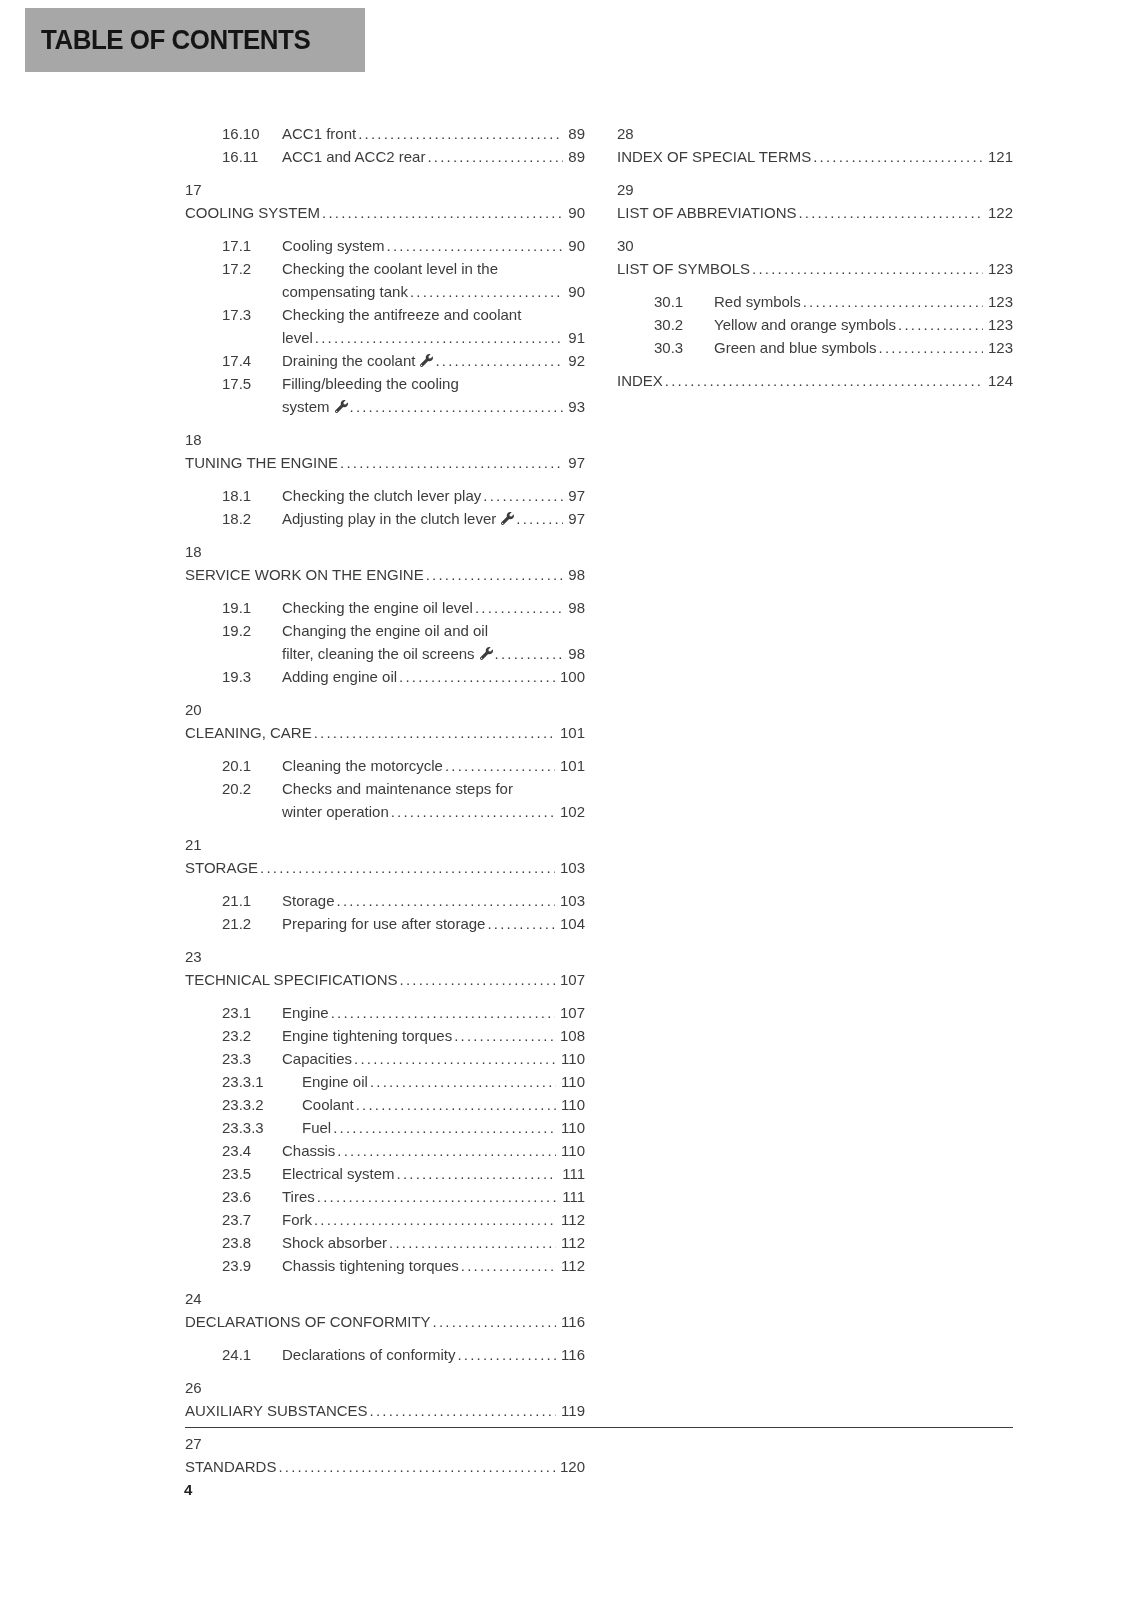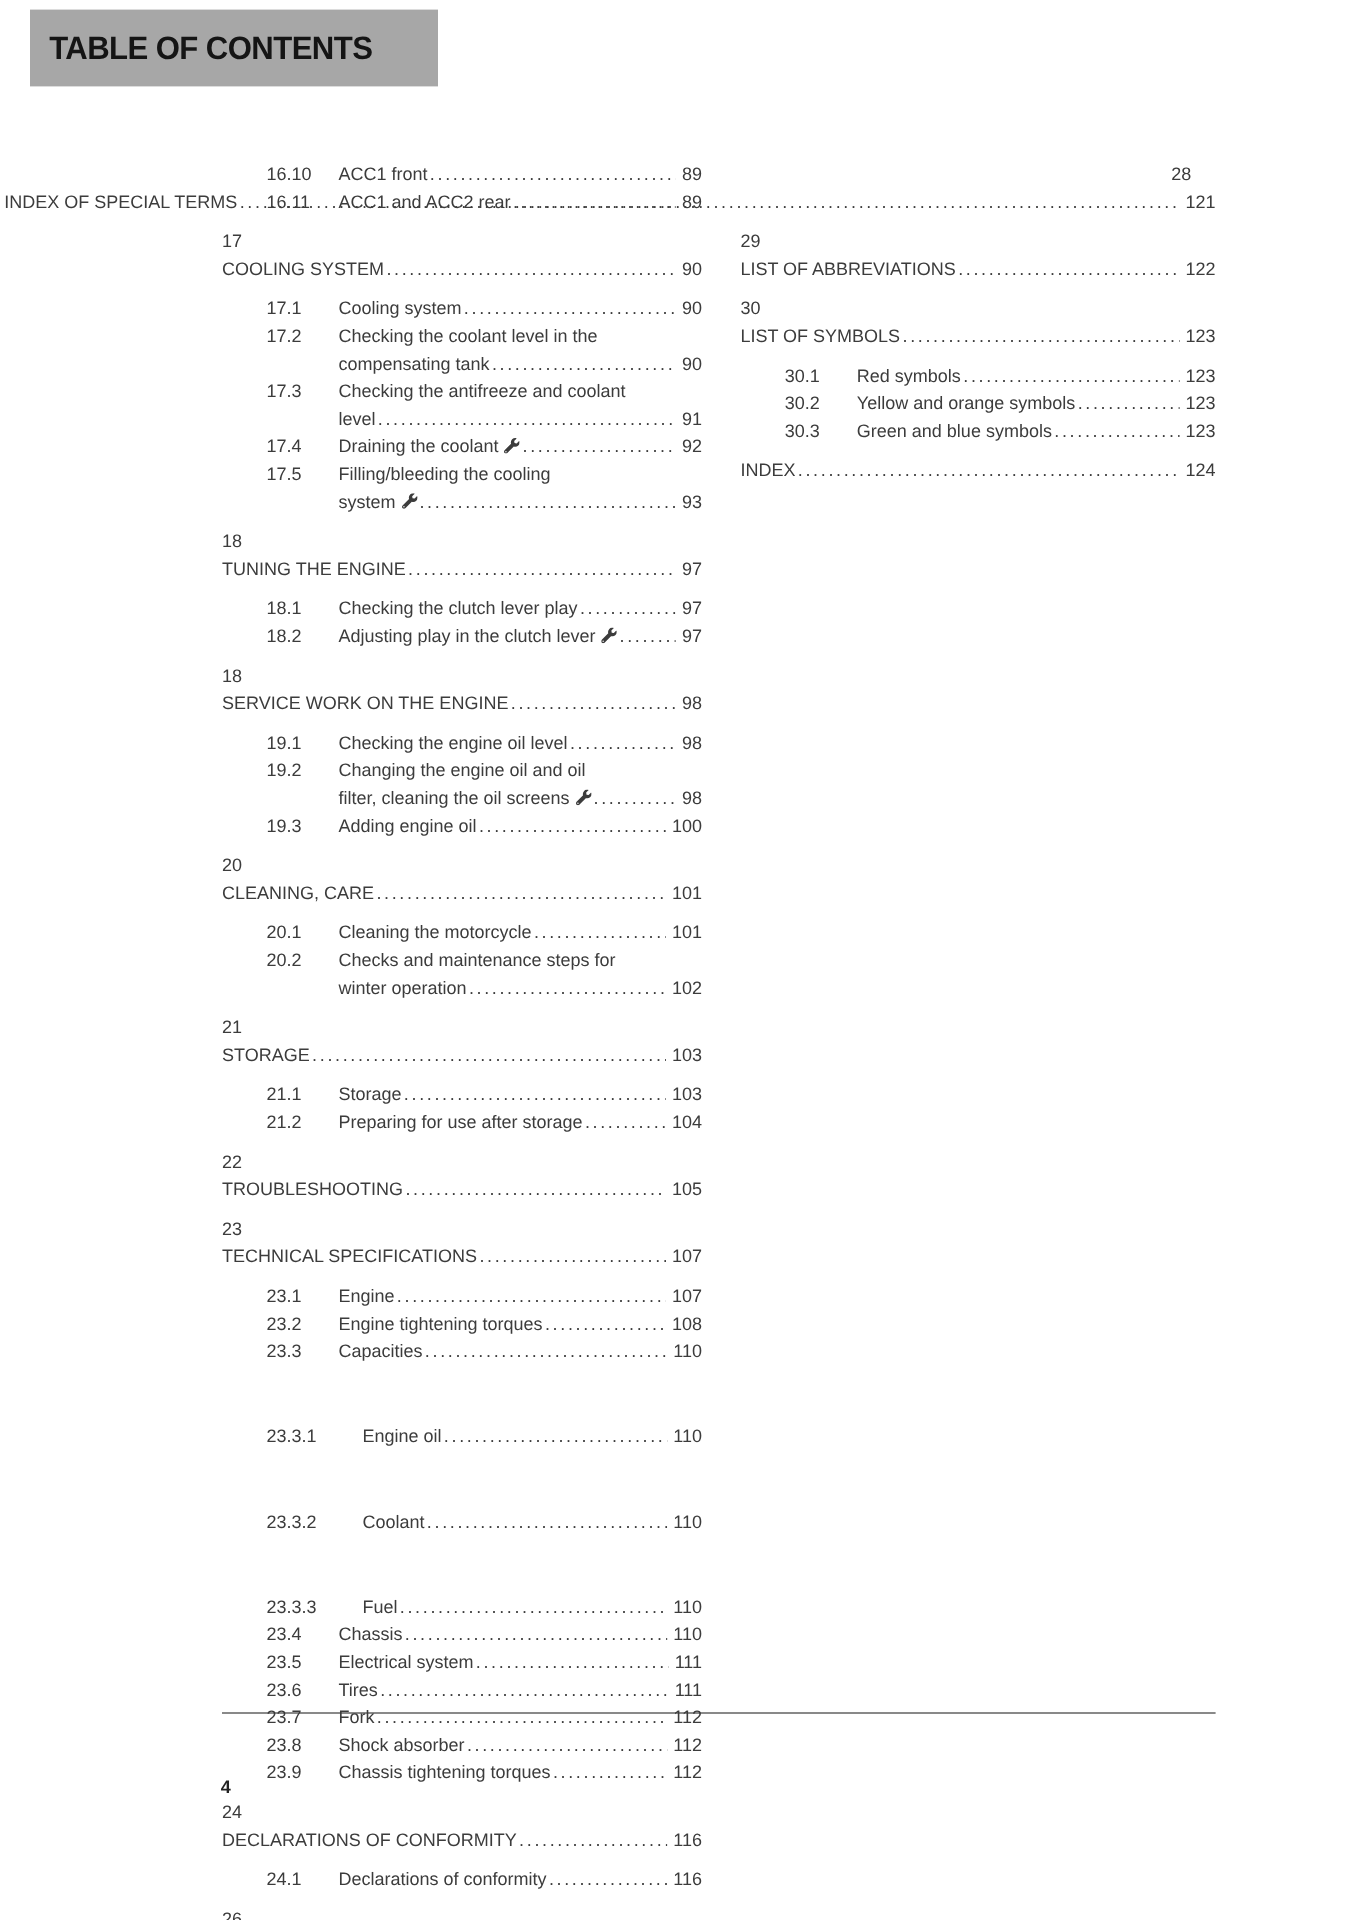--- a/index.html
+++ b/index.html
@@ -51,24 +51,24 @@
 
   .entry { display: flex; }
   .entry .num { flex: none; }
 
   .level0 { margin: 10px 0; flex-direction: column; }
   .level0 .num { width: 37px; }
 
   .level1 { padding-left: 37px; }
   .level1 .num { width: 60px; }
 
-  .level2 { padding-left: 37px; margin-top: 48px; }
+  .level2 { padding-left: 37px; }
   .level2 .num { width: 80px; }
 
-  .col > .entry:first-child { margin-top: 12px; align-items: flex-end; }
+  .col > .entry:first-child { margin-top: 0; }
 
   .body { flex: 1; min-width: 0; }
   .tline { }
   .lline { display: flex; align-items: baseline; }
   .txt { flex: none; white-space: nowrap; }
 
   .dots {
     flex: 1;
     overflow: hidden;
     white-space: nowrap;
@@ -334,30 +334,20 @@
         <span class="num">21.2</span>
         <div class="body">
           <div class="lline">
             <span class="txt"><span>Preparing for use after storage</span></span>
             <span class="dots"></span>
             <span class="pg">104</span>
           </div>
         </div>
       </div>
       <div class="entry level0">
-        <span class="num">22</span>
-        <div class="body">
-          <div class="lline">
-            <span class="txt"><span>TROUBLESHOOTING</span></span>
-            <span class="dots"></span>
-            <span class="pg">105</span>
-          </div>
-        </div>
-      </div>
-      <div class="entry level0">
         <span class="num">23</span>
         <div class="body">
           <div class="lline">
             <span class="txt"><span>TECHNICAL SPECIFICATIONS</span></span>
             <span class="dots"></span>
             <span class="pg">107</span>
           </div>
         </div>
       </div>
       <div class="entry level1">

